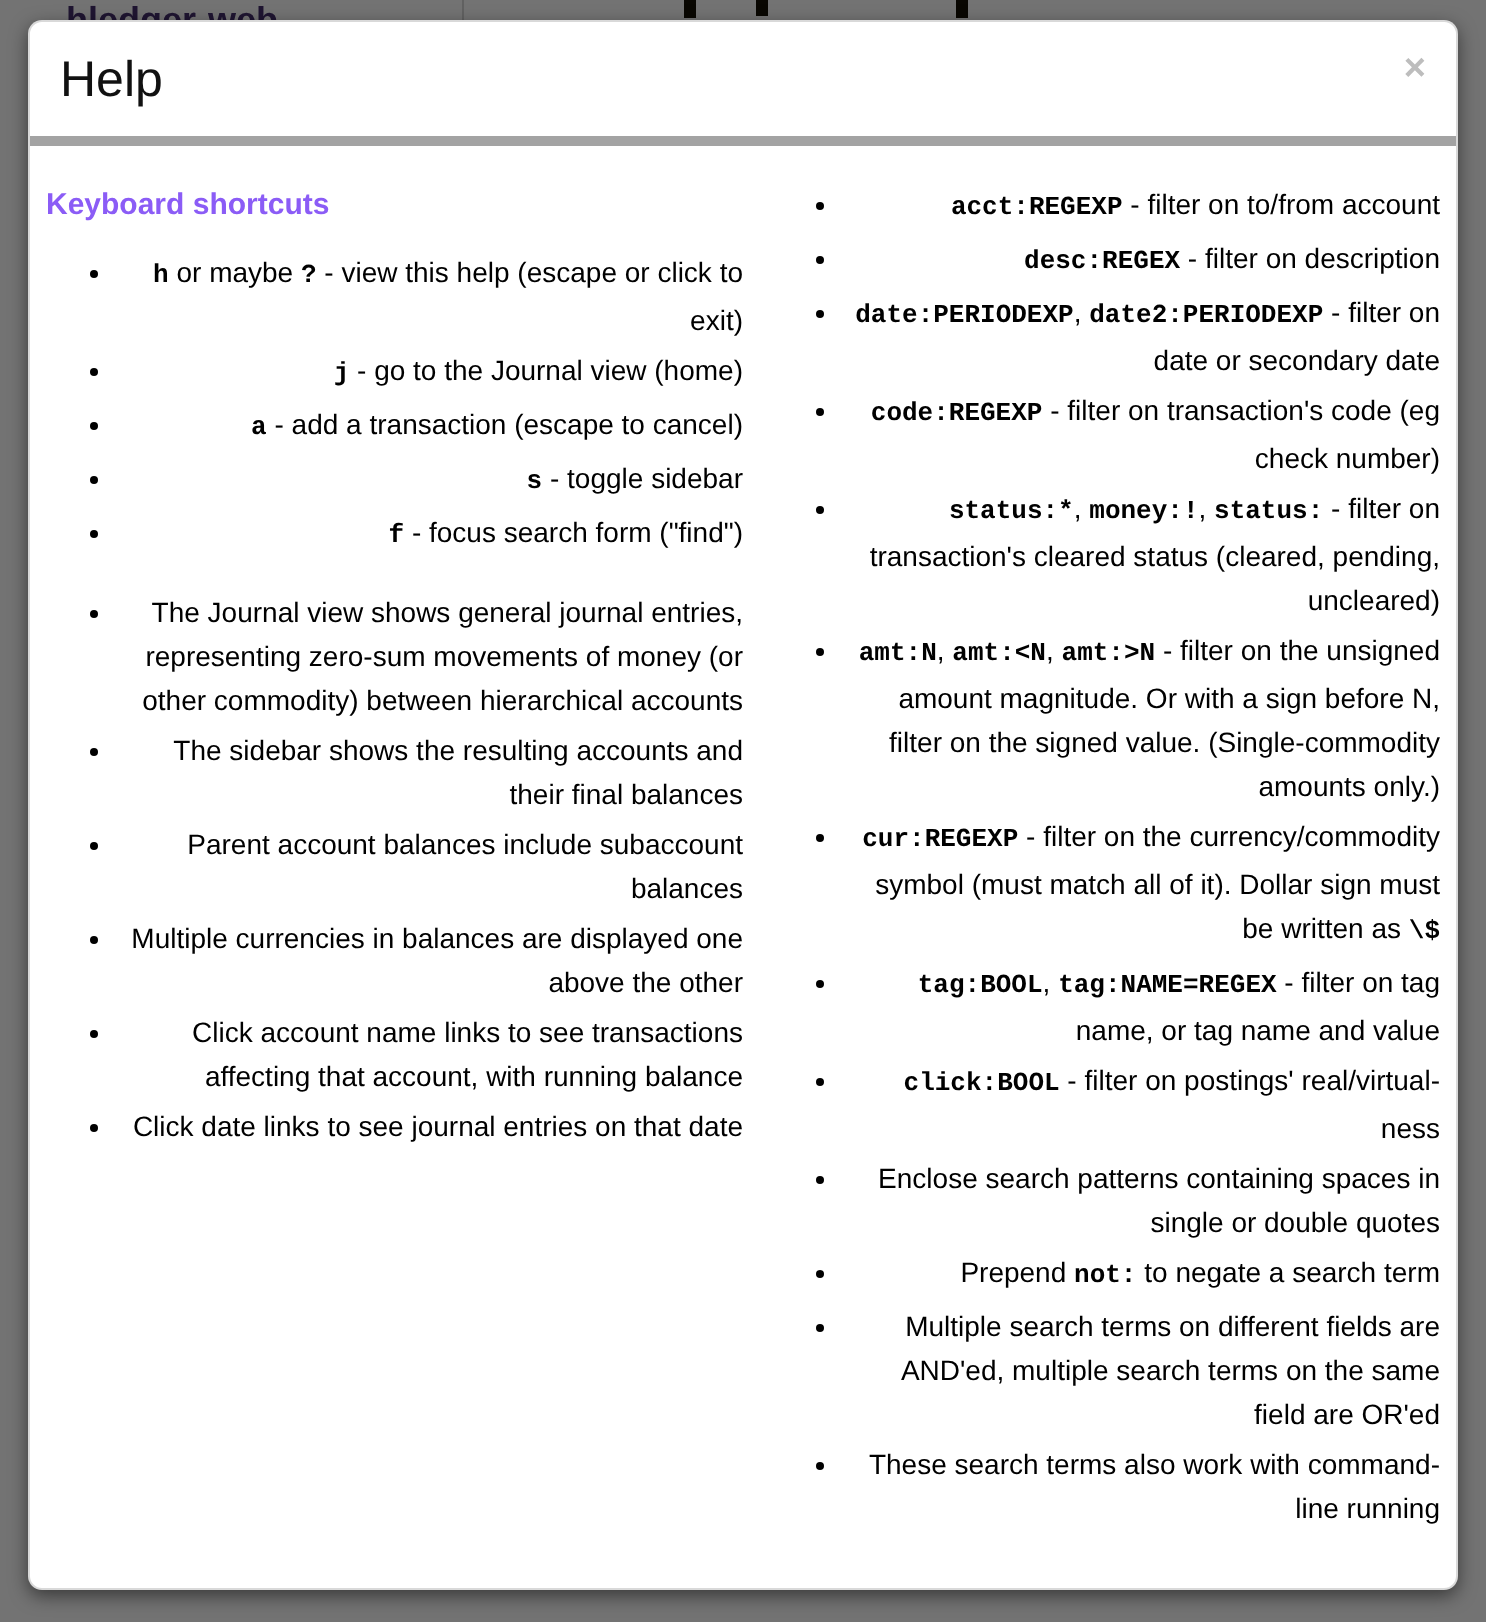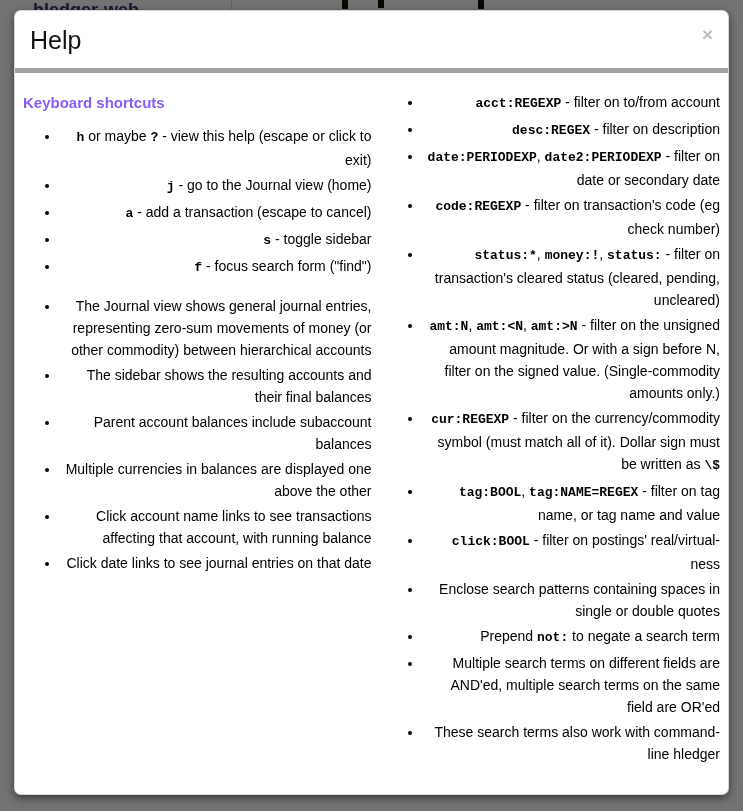--- a/index.html
+++ b/index.html
@@ -117,17 +117,17 @@
           <li><code>date:PERIODEXP</code>, <code>date2:PERIODEXP</code> - filter on date or secondary date</li>
           <li><code>code:REGEXP</code> - filter on transaction's code (eg check number)</li>
           <li><code>status:*</code>, <code>money:!</code>, <code>status:</code> - filter on transaction's cleared status (cleared, pending, uncleared)</li>
           <li><code>amt:N</code>, <code>amt:&lt;N</code>, <code>amt:&gt;N</code> - filter on the unsigned amount magnitude. Or with a sign before N, filter on the signed value. (Single-commodity amounts only.)</li>
           <li><code>cur:REGEXP</code> - filter on the currency/commodity symbol (must match all of it). Dollar sign must be written as <code>\$</code></li>
           <li><code>tag:BOOL</code>, <code>tag:NAME=REGEX</code> - filter on tag name, or tag name and value</li>
           <li><code>click:BOOL</code> - filter on postings' real/virtual-ness</li>
           <li>Enclose search patterns containing spaces in single or double quotes</li>
           <li>Prepend <code>not:</code> to negate a search term</li>
           <li>Multiple search terms on different fields are AND'ed, multiple search terms on the same field are OR'ed</li>
-          <li>These search terms also work with command-line hledger</li>
+          <li>These search terms also work with command-line running</li>
         </ul>
       </div>
   </div>
 </div>
 
 </body></html>

